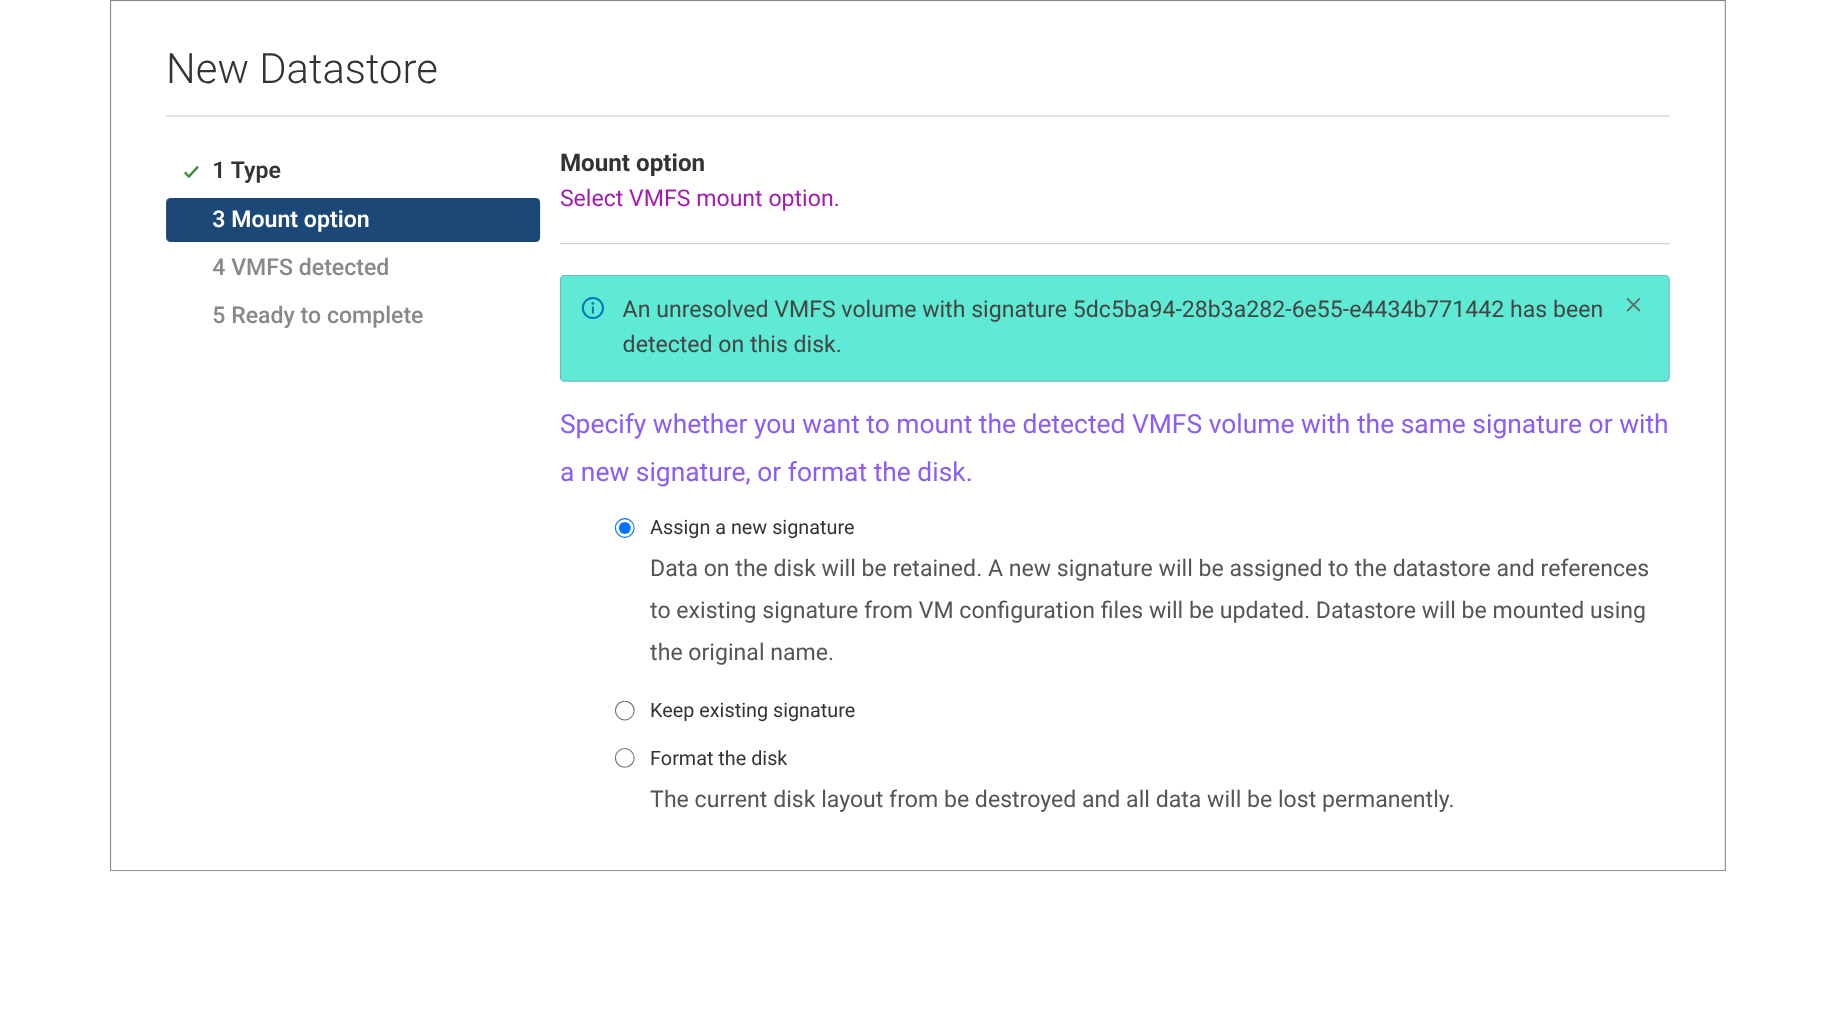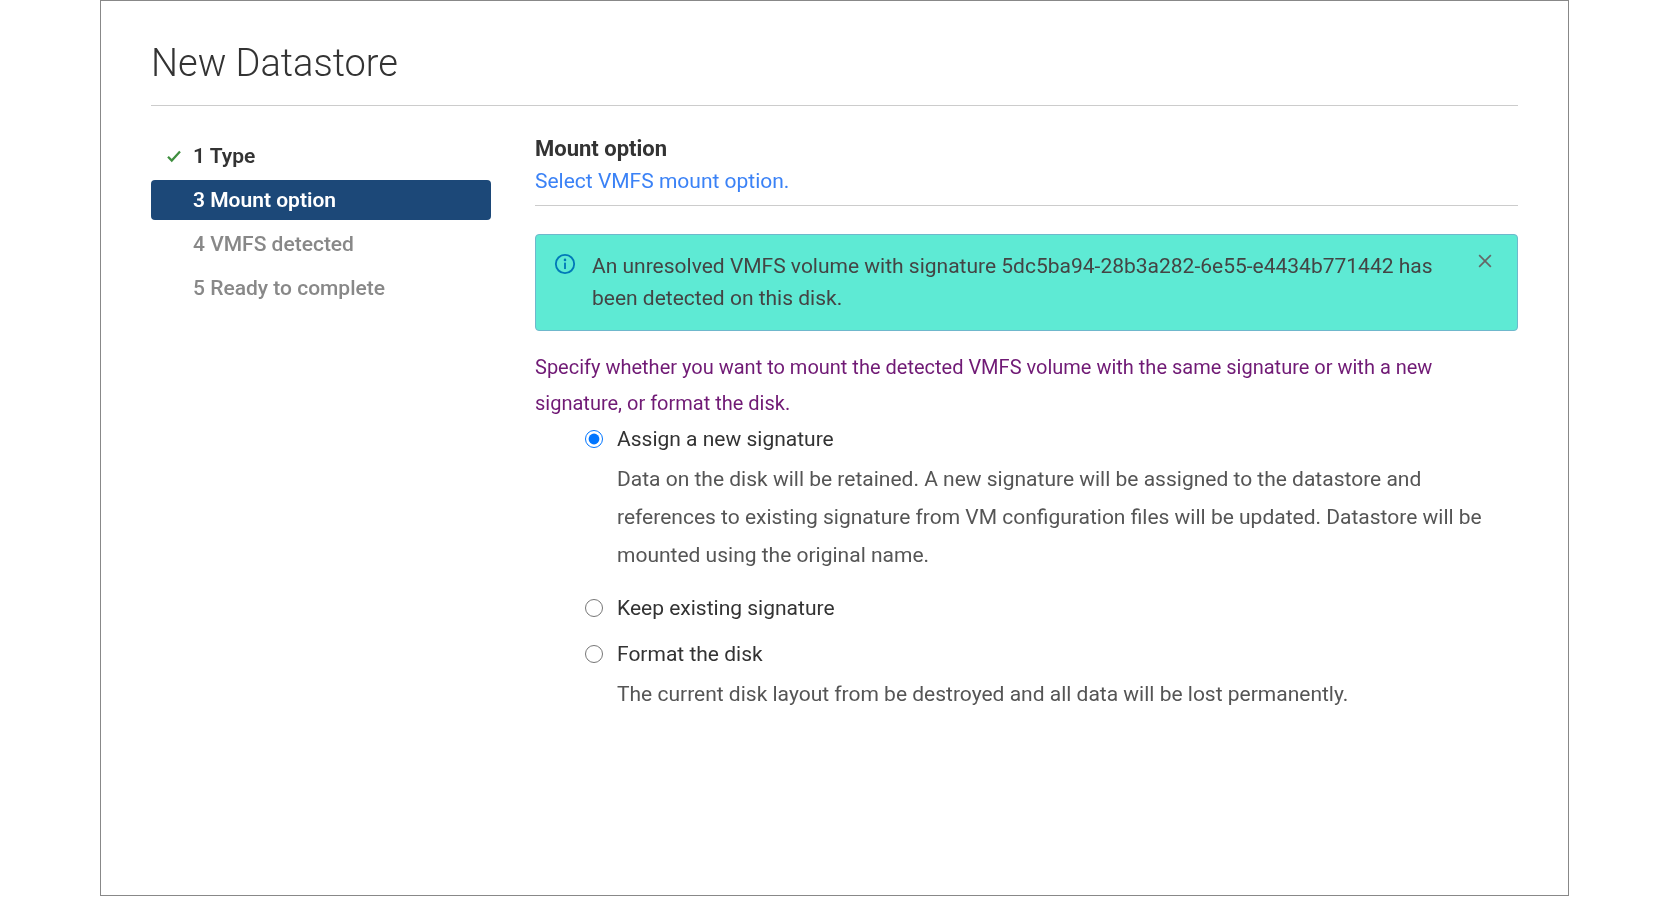--- a/index.html
+++ b/index.html
@@ -8,40 +8,40 @@
     padding: 0;
   }
   body {
     font-family: -apple-system, BlinkMacSystemFont, "Segoe UI", Roboto, "Helvetica Neue", Arial, sans-serif;
     background: #fff;
     color: #333;
   }
   .dialog {
     border: 1px solid #888;
     width: 1469px;
-    height: 896px;
+    height: 792px;
     margin: 0 auto;
     background: #fff;
     padding: 40px 50px 20px 50px;
     overflow: hidden;
   }
   .dialog-title {
     font-size: 38px;
     font-weight: 300;
     color: #333;
     margin-bottom: 20px;
   }
   .title-divider {
     border: none;
     border-top: 1px solid #ccc;
     margin-bottom: 30px;
   }
   .body {
     display: flex;
-    gap: 44px;
+    gap: 18px;
   }
   .sidebar {
     flex: 0 0 340px;
   }
   .step {
     display: flex;
     align-items: center;
     padding: 8px 14px;
     font-size: 21px;
     font-weight: 600;
@@ -77,22 +77,22 @@
     flex: 1;
   }
   .section-title {
     font-size: 22px;
     font-weight: 700;
     color: #333;
     margin-bottom: 8px;
   }
   .section-subtitle {
     font-size: 21px;
-    color: #3b82f6;
-    margin-bottom: 12px;
+    color: #a21caf;
+    margin-bottom: 28px;
   }
   .section-divider {
     border: none;
     border-top: 1px solid #ccc;
     margin-bottom: 28px;
   }
   .alert {
     display: flex;
     align-items: flex-start;
     background: #5eead4;
@@ -121,44 +121,44 @@
     margin-left: 16px;
     cursor: pointer;
   }
   .alert .close-icon svg {
     width: 20px;
     height: 20px;
     stroke: #666;
     stroke-width: 2;
   }
   .description {
-    font-size: 20px;
-    color: #701a75;
+    font-size: 24px;
+    color: #8b5cf6;
     line-height: 1.8;
-    margin-bottom: 6px;
+    margin-bottom: 18px;
   }
   .options {
     padding-left: 50px;
   }
   .option {
     margin-bottom: 22px;
   }
   .option-row {
     display: flex;
     align-items: center;
     margin-bottom: 10px;
   }
   .option-row input[type="radio"] {
     width: 18px;
     height: 18px;
     margin-right: 14px;
     cursor: pointer;
   }
   .option-label {
-    font-size: 21px;
+    font-size: 18px;
     color: #333;
   }
   .option-desc {
     font-size: 21px;
     color: #555;
     line-height: 1.8;
     padding-left: 32px;
   }
 </style>
 </head>

